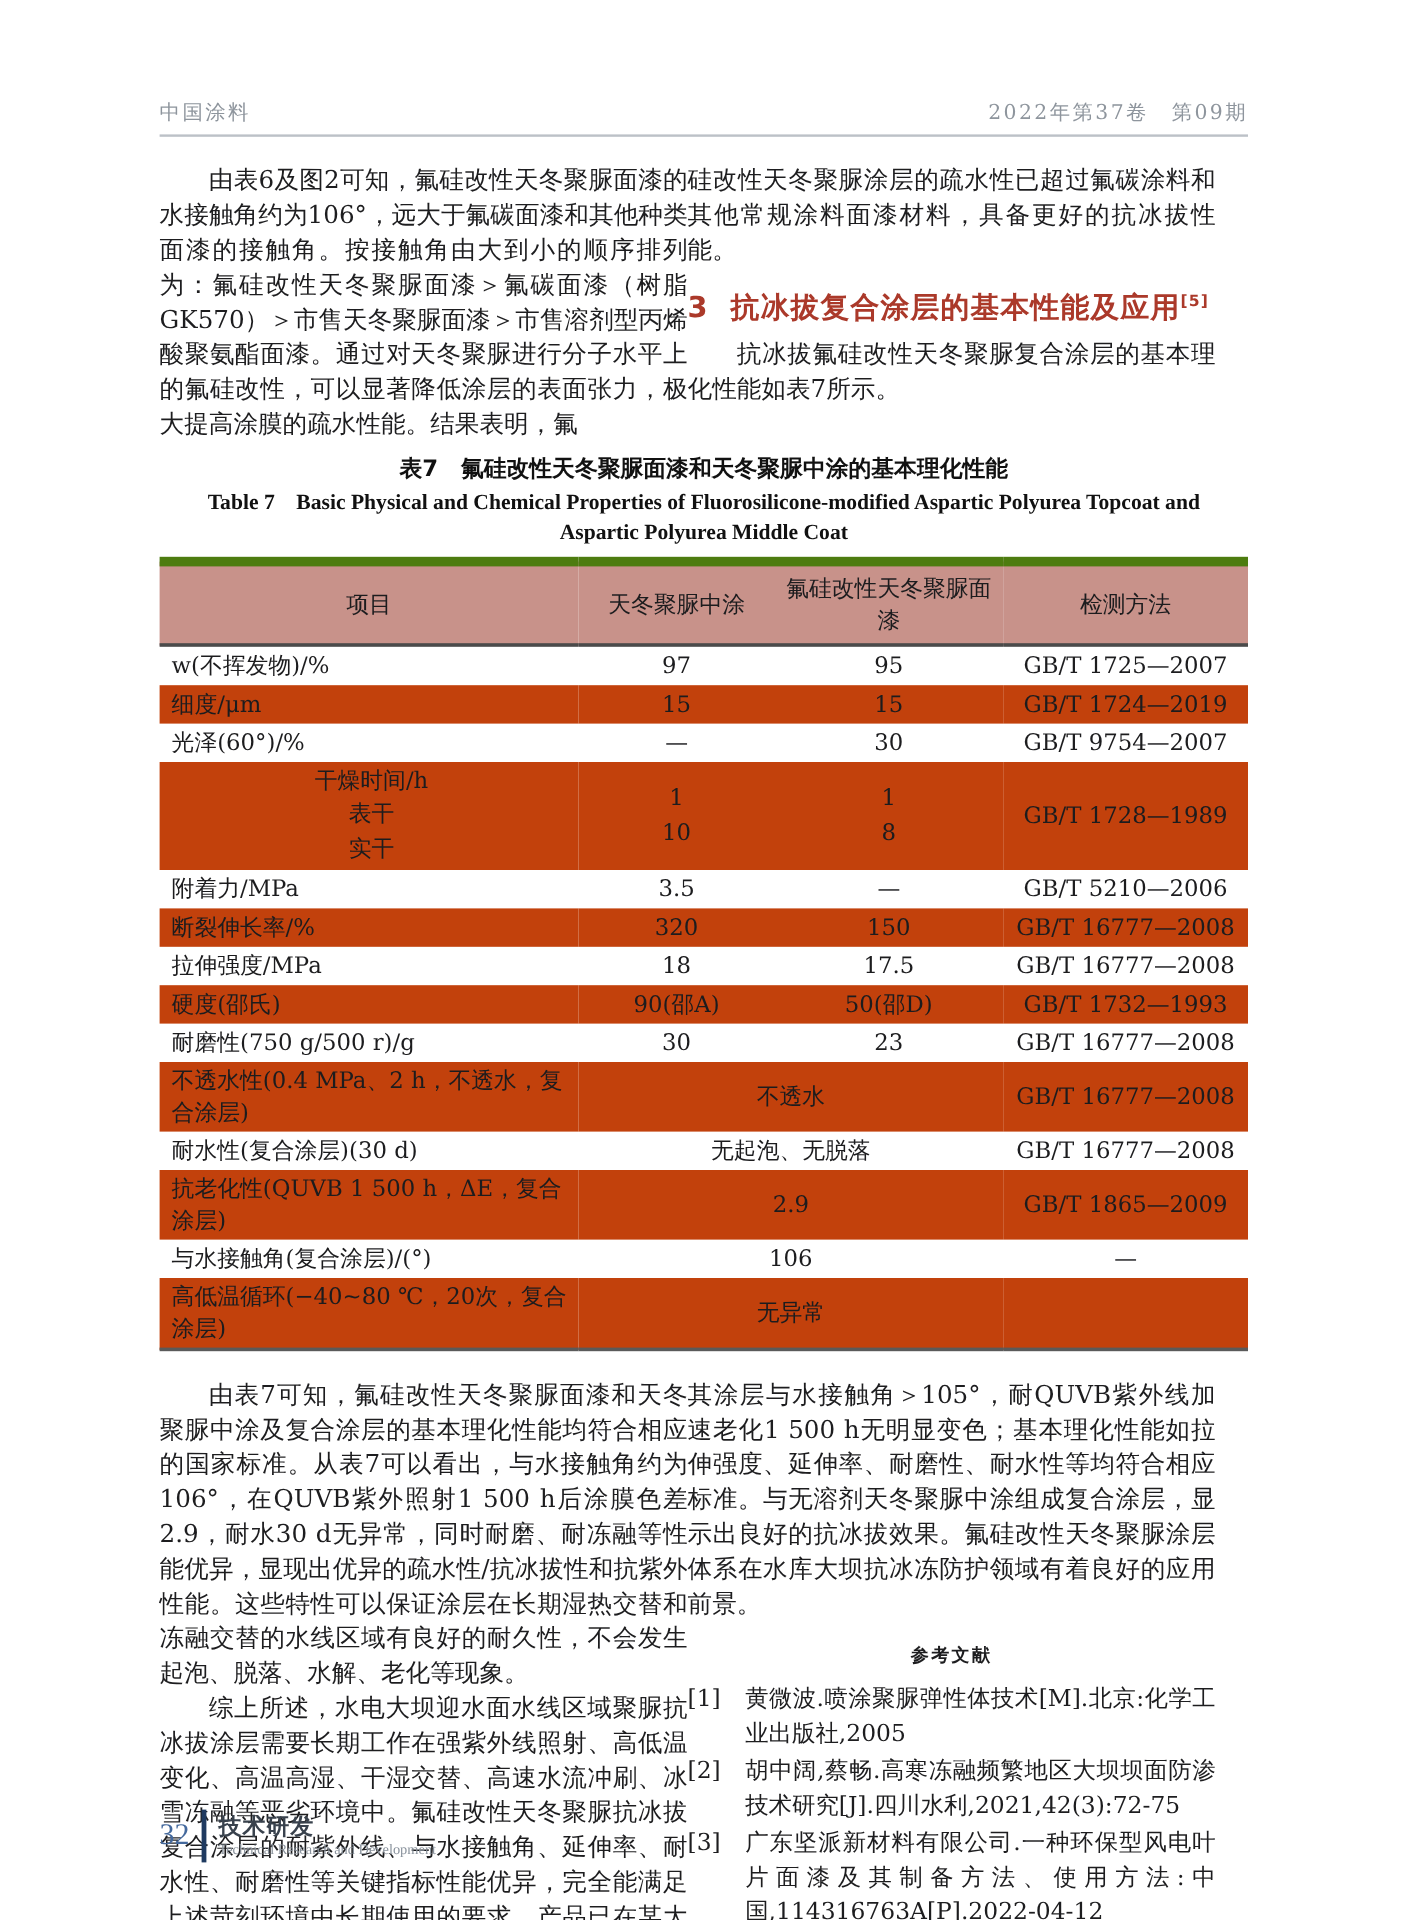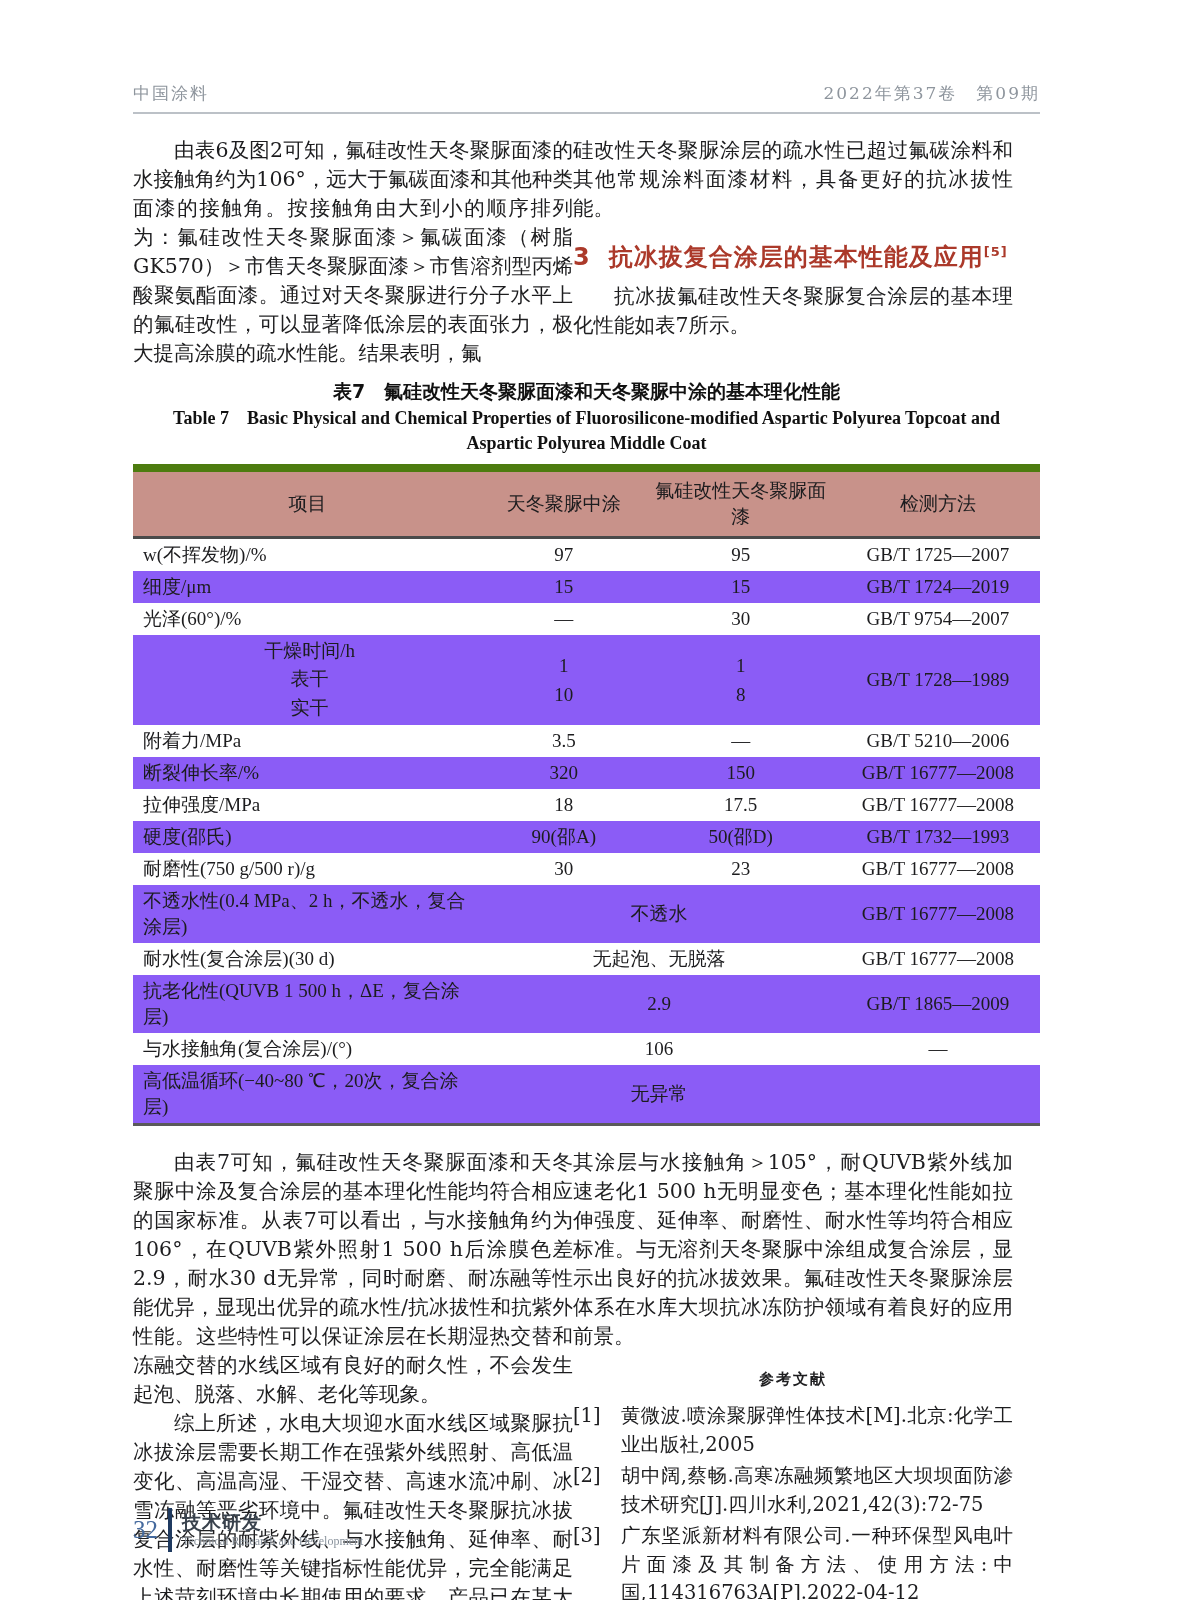--- a/index.html
+++ b/index.html
@@ -51,23 +51,23 @@
   
   table.ptable {
     width:100%; border-collapse:collapse; margin-top:8px;
     font-size:19px; color:#1c1c1e;
     border-top:8px solid #4d7c0f; border-bottom:3px solid #5a5a5a;
   }
   .ptable th {
     background:#c8928a; font-weight:normal; text-align:center;
     padding:6px 4px; border-bottom:3px solid #4a4a4a; height:34px;
   }
-  .ptable td { padding:3px 6px; height:31px; text-align:center;font-family:Liberation Serif, serif; }
+  .ptable td { padding:3px 6px; height:31px; text-align:center; }
   .ptable td.c-item { text-align:left; padding-left:10px; }
-  .ptable tr.shade { background:#8b5cf6; }
+  .ptable tr.shade { background:#c2410c; }
   .dry-wrap { display:flex; align-items:center;flex-direction:column; }
   .dry-wrap .dry-name { flex:0 0 56%; }
   .dry-subs div { line-height:29px; text-align:center; width:60px; }
   .dry-vals div { line-height:29px; }
 
   
   .refs-title {
     text-align:center; font-weight:bold; font-size:15px;
     margin:14px 0 8px 0; letter-spacing:2px;
     font-family:"DejaVu Sans","Liberation Sans",sans-serif;

